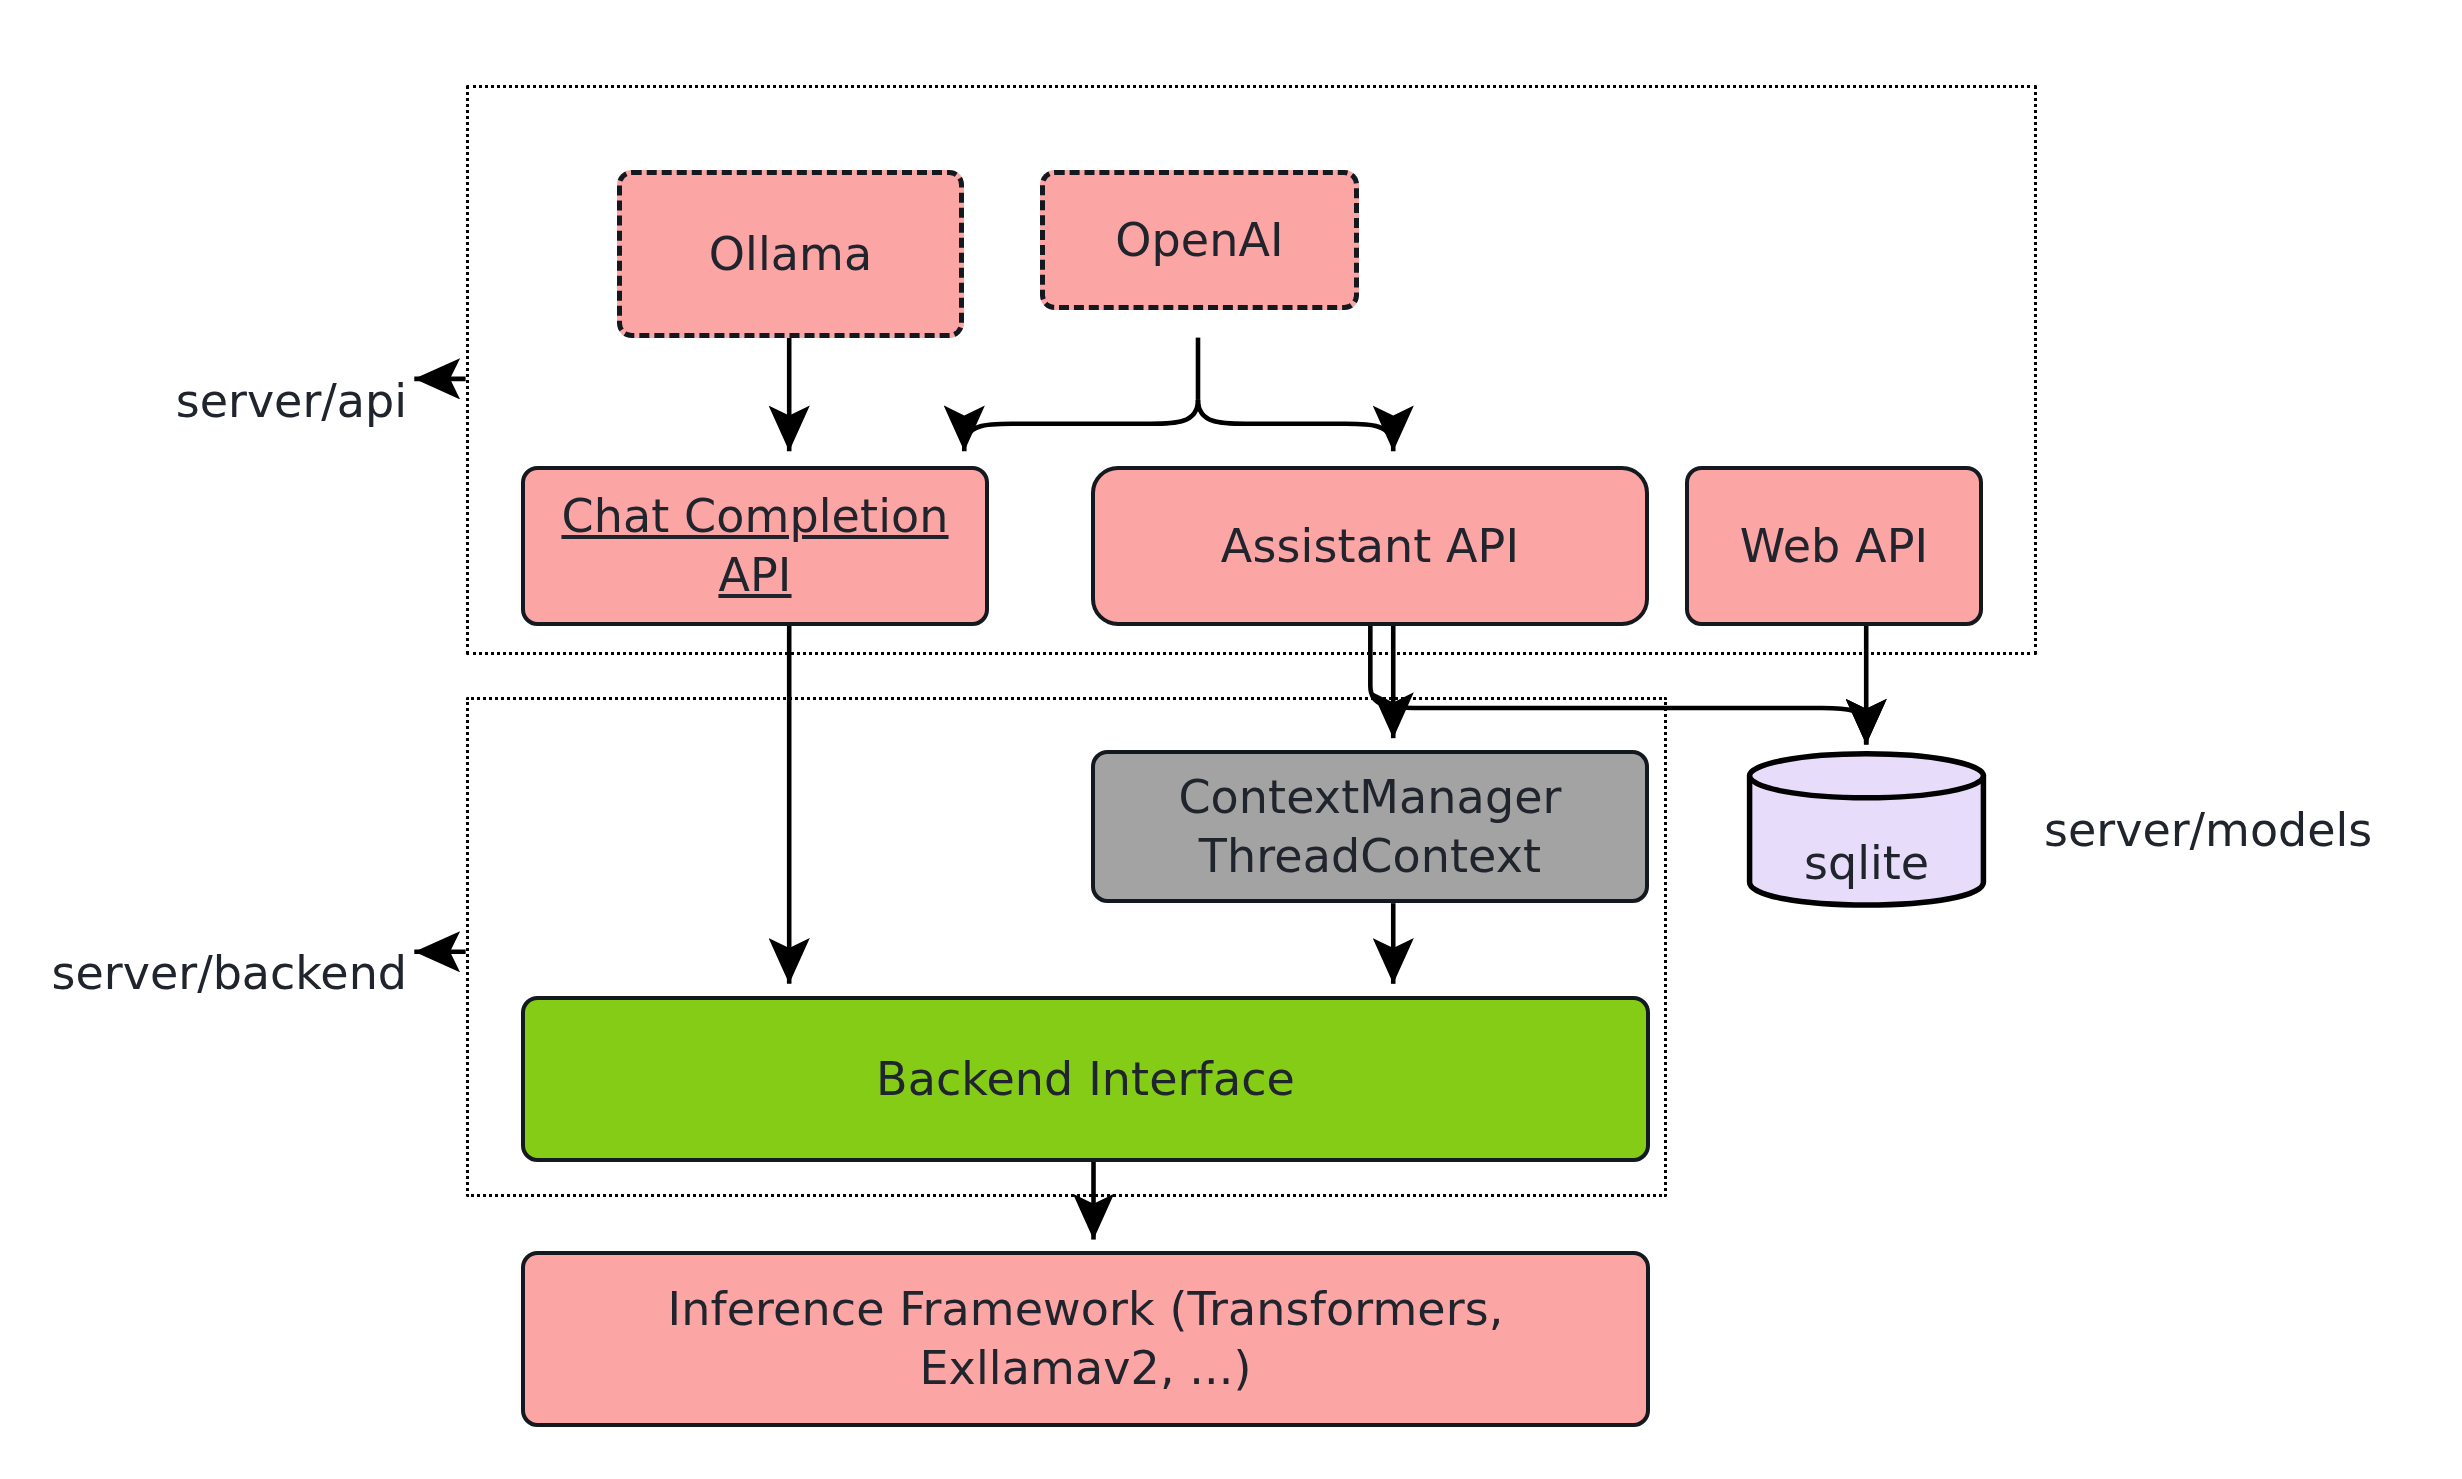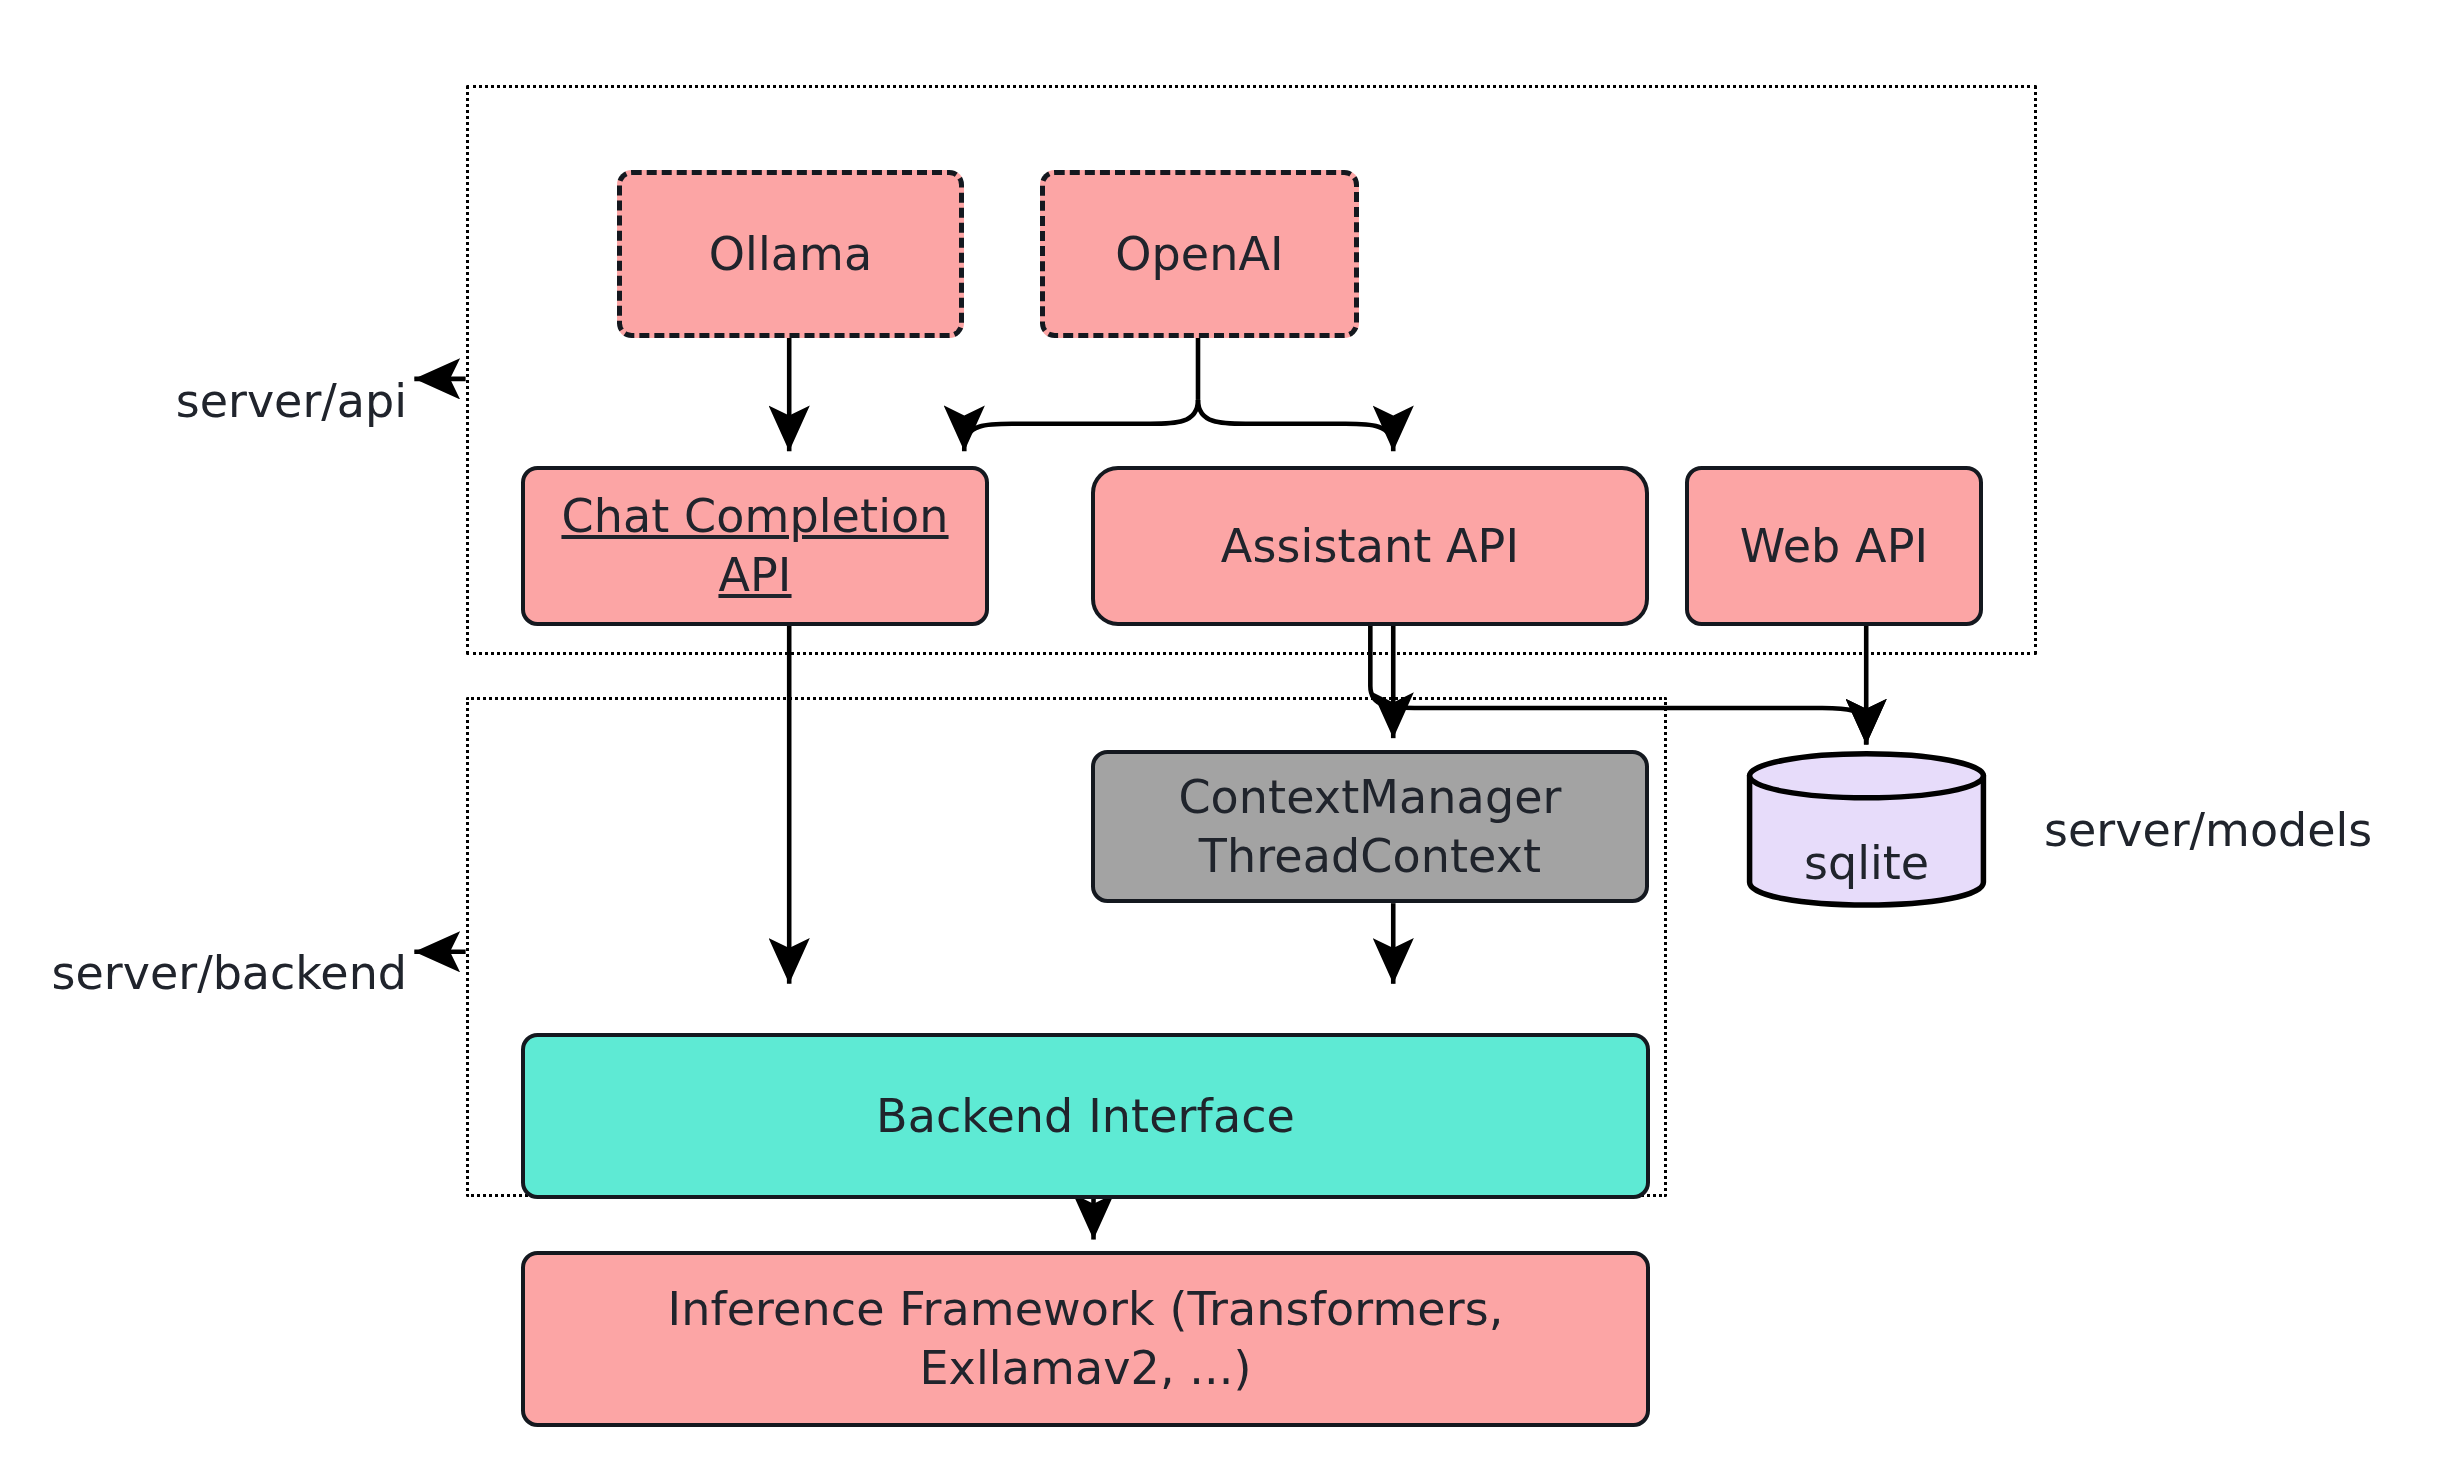--- a/index.html
+++ b/index.html
@@ -45,21 +45,21 @@
     text-align: center;
     border: 4.6px solid #14181f;
     border-radius: 16.5px;
     color: #20242c;
     font-size: 46px;
     line-height: 1.28;
     letter-spacing: 0.1px;
   }
   .node.blue   { background: #fca5a5; }
   .node.green  { background: #a3a3a3; }
-  .node.yellow { background: #5eead4; margin-top: 37px; }
+  .node.yellow { background: #84cc16; }
   .node.dashed {
     border-style: dashed;
     border-width: 5.5px;
     border-radius: 14.7px;
   }
   .node .label {
     padding: 0 13px;
     white-space: pre-line;
   }
   
@@ -135,21 +135,21 @@
 
       <path d="M508,413 L452,413" marker-end="url(#arrowhead-left)"></path>
       <path d="M508,1038 L452,1038" marker-end="url(#arrowhead-left)"></path>
     </g>
   </svg>
 
   <div class="node blue dashed" style="left:617px; top:170px; width:347px; height:168px;">
     <span class="label">Ollama</span>
   </div>
 
-  <div class="node blue dashed" style="left:1040px; top:170px; width:319px; height:168px;justify-content:center;">
+  <div class="node blue dashed" style="left:1040px; top:170px; width:319px; height:140px;justify-content:center;">
     <span class="label">OpenAI</span>
   </div>
 
   <div class="node blue" style="left:521px; top:466px; width:468px; height:160px;text-decoration:underline;">
     <span class="label">Chat Completion API</span>
   </div>
 
   <div class="node blue" style="left:1091px; top:466px; width:558px; height:160px;border-radius:27px;">
     <span class="label">Assistant API</span>
   </div>

